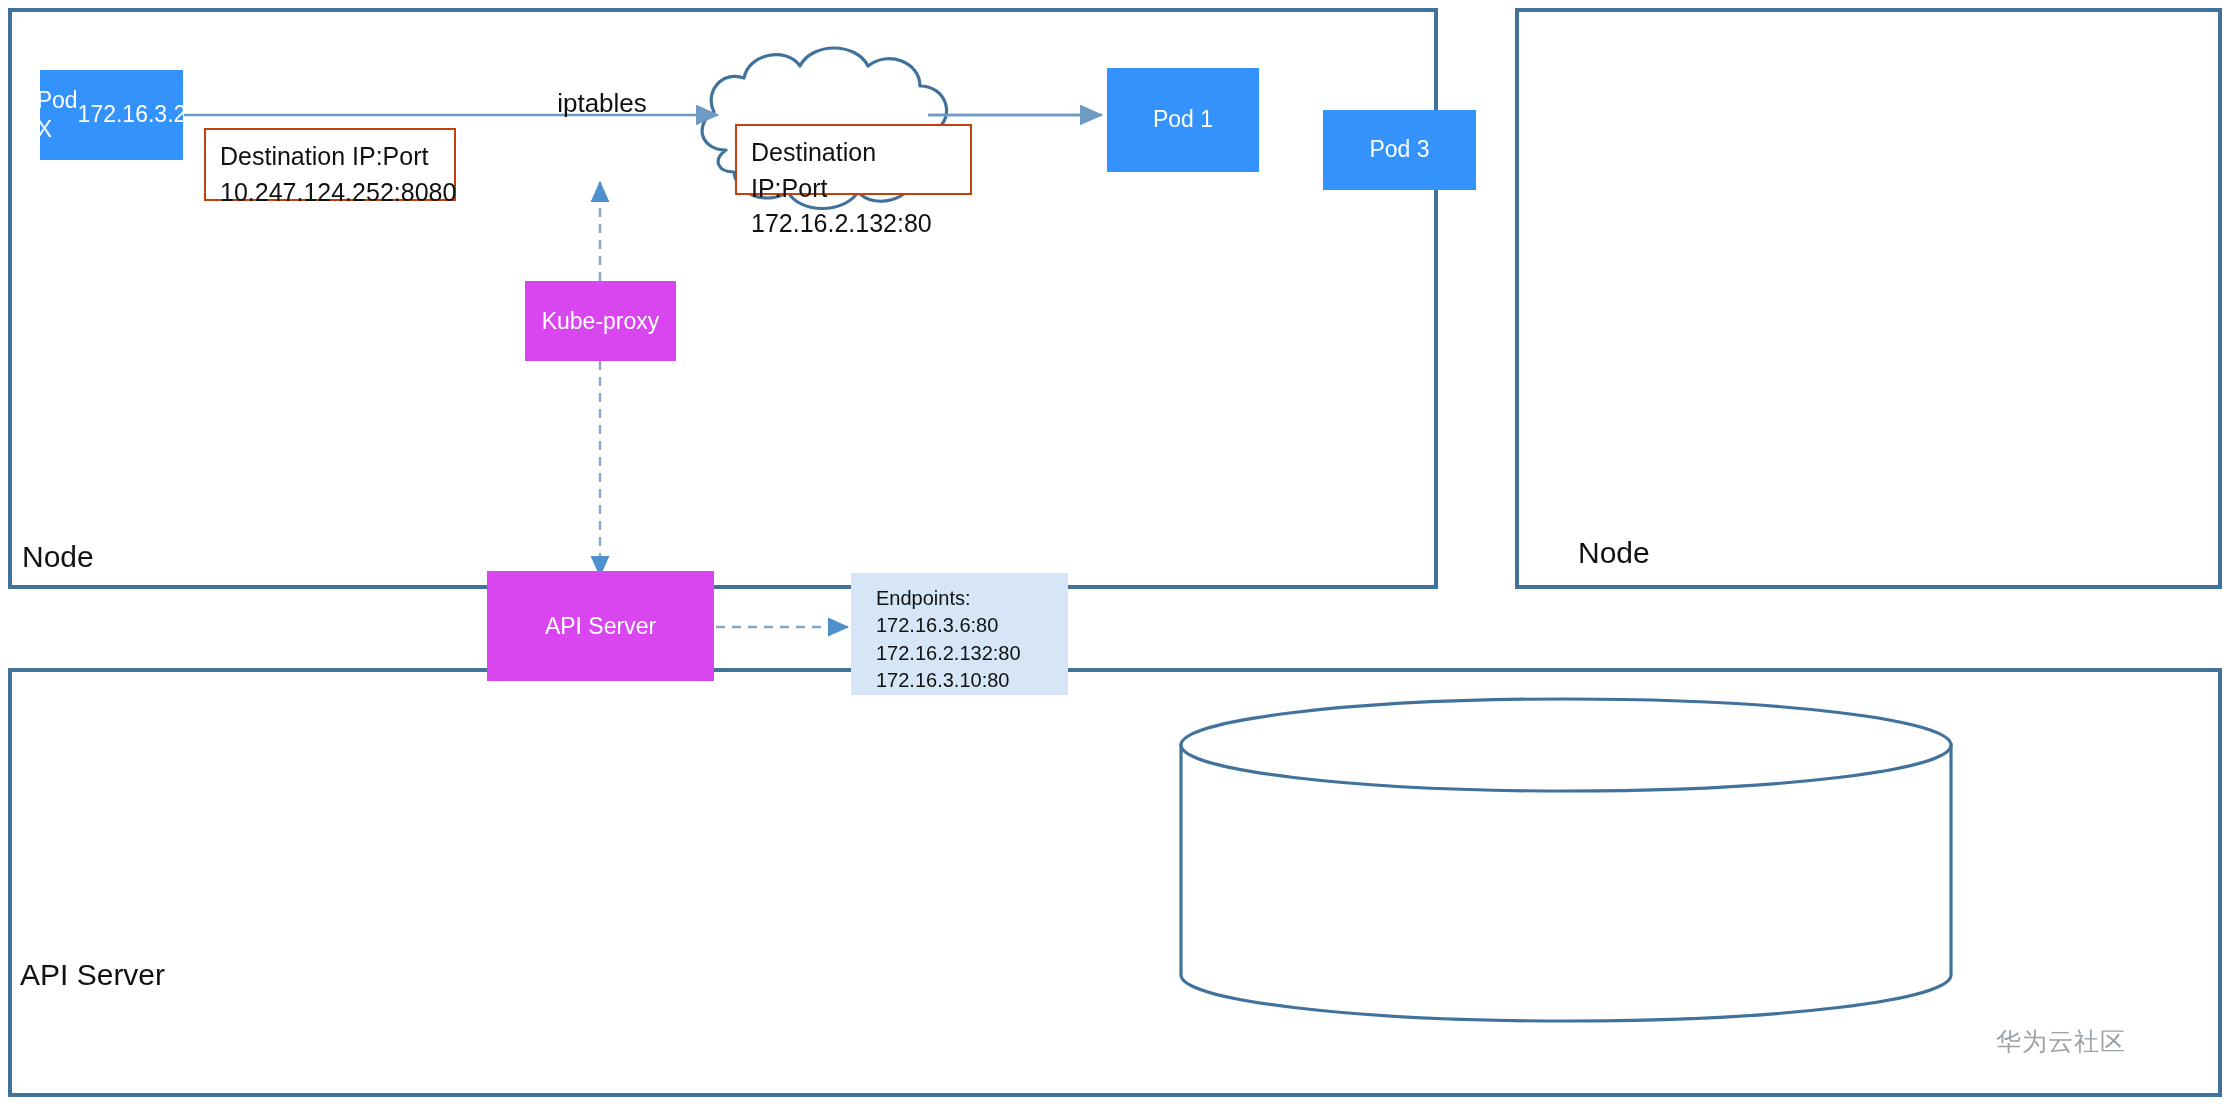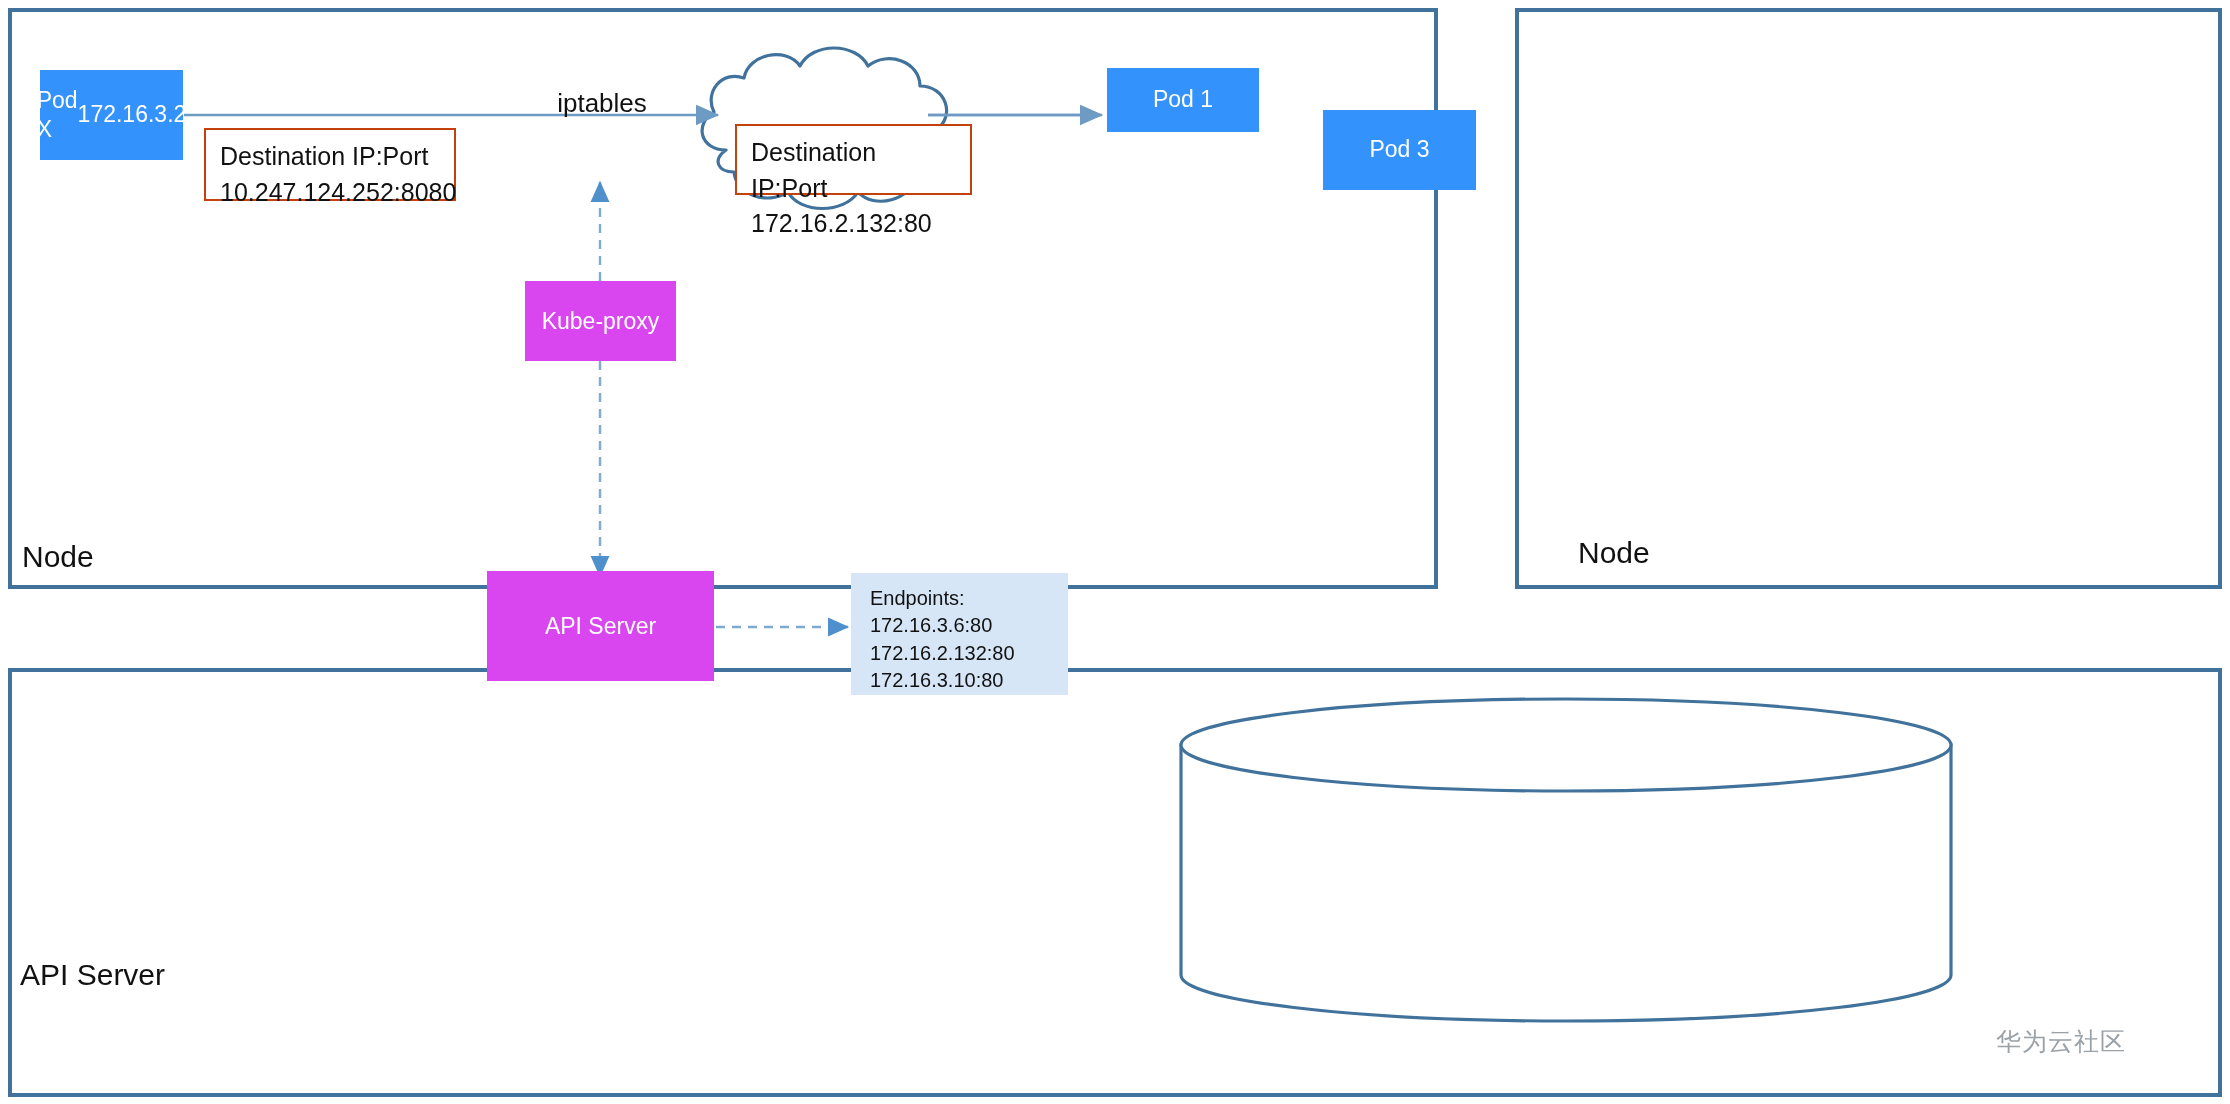--- a/index.html
+++ b/index.html
@@ -16,21 +16,21 @@
 
   .frame-label{position:absolute;font-size:30px;line-height:1;color:#111;white-space:nowrap;}
   #node-left-label{left:22px;top:542px;}
   #node-right-label{left:1578px;top:538px;}
   #apiserver-zone-label{left:20px;top:960px;}
 
   
   .pod{position:absolute;background:#3392FB;display:flex;align-items:center;
        justify-content:center;flex-direction:row;color:#ffffff;font-size:23px;line-height:1.28;}
   #pod-x{left:40px;top:70px;width:143px;height:90px;}
-  #pod-1{left:1107px;top:68px;width:152px;height:64px;}
+  #pod-1{left:1107px;top:68px;width:152px;height:104px;}
   #pod-3{left:1323px;top:110px;width:153px;height:80px;}
   #pod-2{left:1272px;top:270px;width:153px;height:84px;}
 
   
   .svc{position:absolute;background:#d946ef;display:flex;align-items:center;
        justify-content:center;color:#ffffff;font-size:23px;}
   #kube-proxy{left:525px;top:281px;width:151px;height:80px;}
   #api-server{left:487px;top:571px;width:227px;height:110px;}
 
   
@@ -41,21 +41,21 @@
   #dest-callout-2{left:735px;top:124px;width:237px;height:71px;}
 
   
   #iptables-label{position:absolute;left:518px;top:88px;width:168px;
       text-align:center;font-size:26px;color:#111;}
 
   
   #etcd-label{position:absolute;left:829px;top:512px;width:540px;
       text-align:center;font-size:26px;color:#111;}
   #endpoints-card{position:absolute;left:851px;top:573px;width:217px;height:122px;
-      background:#D6E6F7;padding:12px 0 0 19px;box-sizing:border-box;
+      background:#D6E6F7;padding:12px 0 0 25px;box-sizing:border-box;
       font-size:20px;line-height:1.37;color:#111;white-space:pre-line;}
 
   
   #watermark{position:absolute;left:1996px;top:1025px;font-size:25px;
       color:#9AA2A8;letter-spacing:1px;white-space:nowrap;}
 </style>
 </head>
 <body>
 
 <div class="stage">

